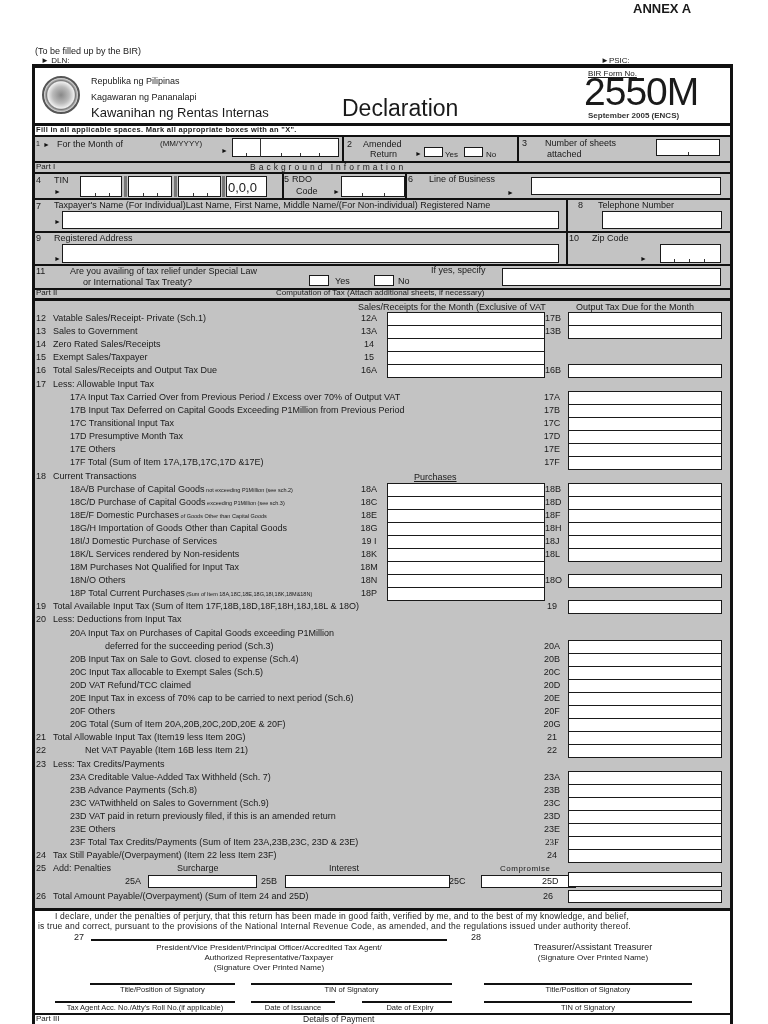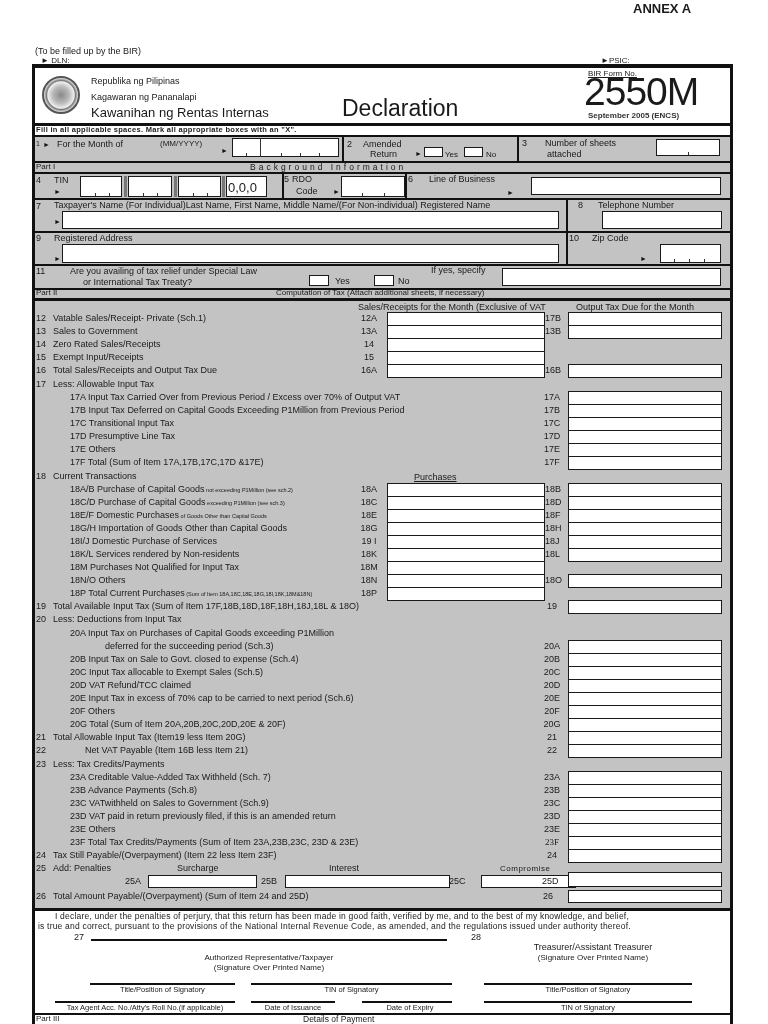--- a/index.html
+++ b/index.html
@@ -186,21 +186,21 @@
         <div class="box" style="left:533px;top:-1px;width:154px;height:14px;"></div>
       </div>
       <div class="abs" style="left:0;top:38px;width:695px;height:13px;">
         <div class="t" style="left:1px;top:0;">14</div>
         <div class="t" style="left:18px;top:0;">Zero Rated Sales/Receipts</div>
         <div class="t" style="left:318px;width:32px;text-align:center;top:0;">14</div>
         <div class="box" style="left:352px;top:-1px;width:158px;height:14px;"></div>
       </div>
       <div class="abs" style="left:0;top:51px;width:695px;height:13px;">
         <div class="t" style="left:1px;top:0;">15</div>
-        <div class="t" style="left:18px;top:0;">Exempt Input/Receipts</div>
+        <div class="t" style="left:18px;top:0;">Exempt Sales/Taxpayer</div>
         <div class="t" style="left:318px;width:32px;text-align:center;top:0;">15</div>
         <div class="box" style="left:352px;top:-1px;width:158px;height:14px;"></div>
       </div>
       <div class="abs" style="left:0;top:64px;width:695px;height:13px;">
         <div class="t" style="left:1px;top:0;">16</div>
         <div class="t" style="left:18px;top:0;">Total Sales/Receipts and Output Tax Due</div>
         <div class="t" style="left:318px;width:32px;text-align:center;top:0;">16A</div>
         <div class="box" style="left:352px;top:-1px;width:158px;height:14px;"></div>
         <div class="t" style="left:510px;top:0;">16B</div>
         <div class="box" style="left:533px;top:-1px;width:154px;height:14px;"></div>
@@ -218,21 +218,21 @@
         <div class="t" style="left:35px;top:0;">17B  Input Tax Deferred on Capital Goods Exceeding P1Million from Previous Period</div>
         <div class="t" style="left:503px;width:28px;text-align:center;top:0;">17B</div>
         <div class="box" style="left:533px;top:-1px;width:154px;height:14px;"></div>
       </div>
       <div class="abs" style="left:0;top:117px;width:695px;height:13px;">
         <div class="t" style="left:35px;top:0;">17C Transitional Input Tax</div>
         <div class="t" style="left:503px;width:28px;text-align:center;top:0;">17C</div>
         <div class="box" style="left:533px;top:-1px;width:154px;height:14px;"></div>
       </div>
       <div class="abs" style="left:0;top:130px;width:695px;height:13px;">
-        <div class="t" style="left:35px;top:0;">17D Presumptive Line Tax</div>
+        <div class="t" style="left:35px;top:0;">17D Presumptive Month Tax</div>
         <div class="t" style="left:503px;width:28px;text-align:center;top:0;">17D</div>
         <div class="box" style="left:533px;top:-1px;width:154px;height:14px;"></div>
       </div>
       <div class="abs" style="left:0;top:143px;width:695px;height:13px;">
         <div class="t" style="left:35px;top:0;">17E Others</div>
         <div class="t" style="left:503px;width:28px;text-align:center;top:0;">17E</div>
         <div class="box" style="left:533px;top:-1px;width:154px;height:14px;"></div>
       </div>
       <div class="abs" style="left:0;top:156px;width:695px;height:13px;">
         <div class="t" style="left:35px;top:0;">17F Total (Sum of Item 17A,17B,17C,17D &amp;17E)</div>
@@ -425,20 +425,21 @@
       </div>
     </div>
 </div>
 
 <div class="abs" style="left:35px;top:911px;width:695px;height:102px;background:#fff;">
   <div class="t" style="left:20px;top:0px;font-size:8.5px;letter-spacing:0.2px;">I declare, under the penalties of perjury, that this return has been made in good faith, verified by me, and to the best of my knowledge, and belief,</div>
   <div class="t" style="left:3px;top:10px;font-size:8.5px;letter-spacing:0.2px;">is true and correct, pursuant to the provisions of the National Internal Revenue Code, as amended, and the regulations issued under authority thereof.</div>
   <div class="t" style="left:39px;top:21px;">27</div>
   <div class="line" style="left:56px;top:28px;width:356px;"></div>
   <div class="t" style="left:436px;top:21px;">28</div>
+  <div class="t center" style="left:56px;width:356px;top:31px;font-size:8px;">President/Vice President/Principal Officer/Accredited Tax Agent/</div>
   <div class="t center" style="left:56px;width:356px;top:41px;font-size:8px;">Authorized Representative/Taxpayer</div>
   <div class="t center" style="left:56px;width:356px;top:51px;font-size:8px;">(Signature Over Printed Name)</div>
   <div class="t center" style="left:438px;width:240px;top:31px;">Treasurer/Assistant Treasurer</div>
   <div class="t center" style="left:438px;width:240px;top:41px;font-size:8px;">(Signature Over Printed Name)</div>
 
   <div class="line" style="left:55px;top:72px;width:145px;"></div>
   <div class="t center" style="left:55px;width:145px;top:73px;font-size:7.5px;">Title/Position of Signatory</div>
   <div class="line" style="left:216px;top:72px;width:201px;"></div>
   <div class="t center" style="left:216px;width:201px;top:73px;font-size:7.5px;">TIN of Signatory</div>
   <div class="line" style="left:449px;top:72px;width:208px;"></div>

